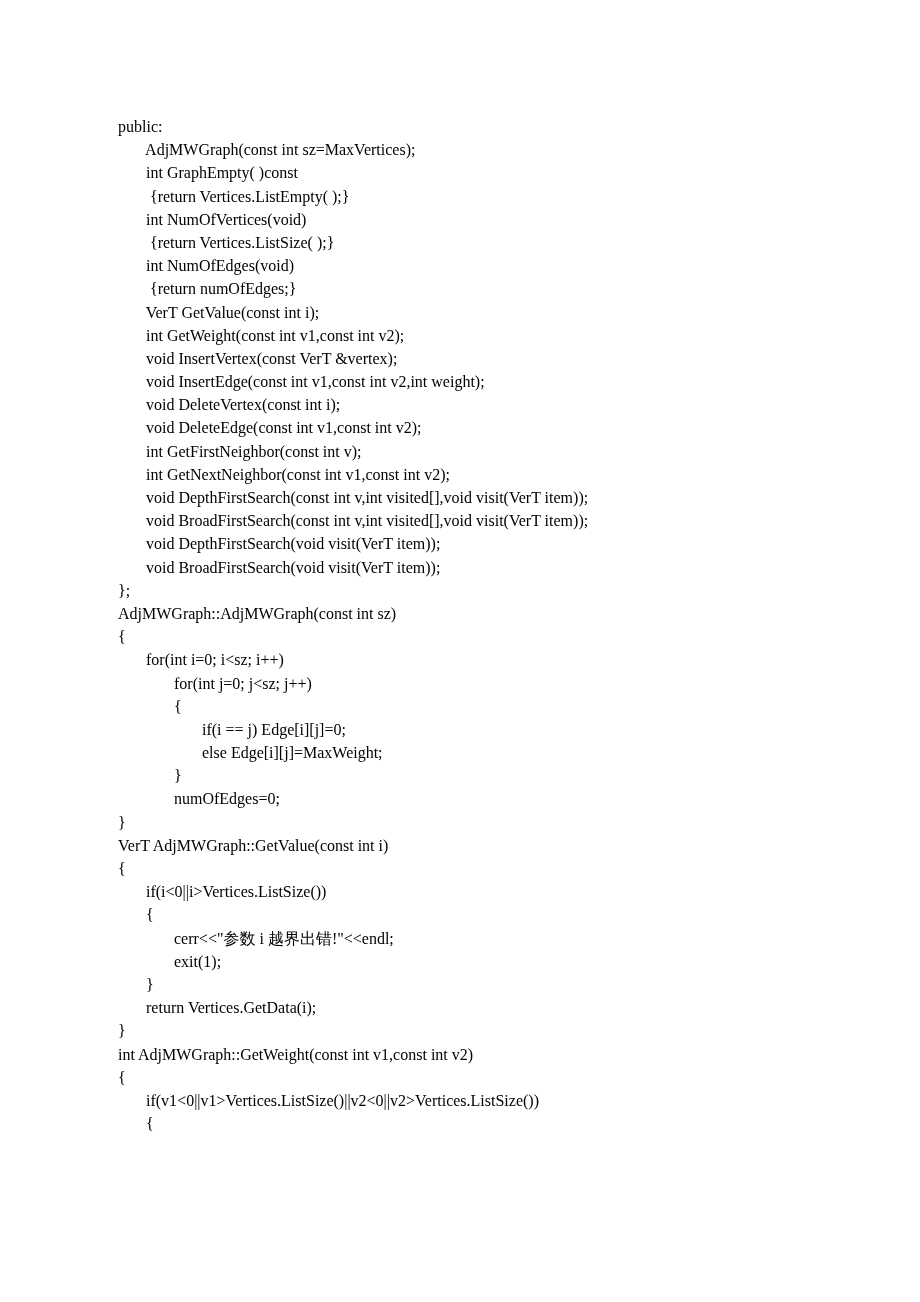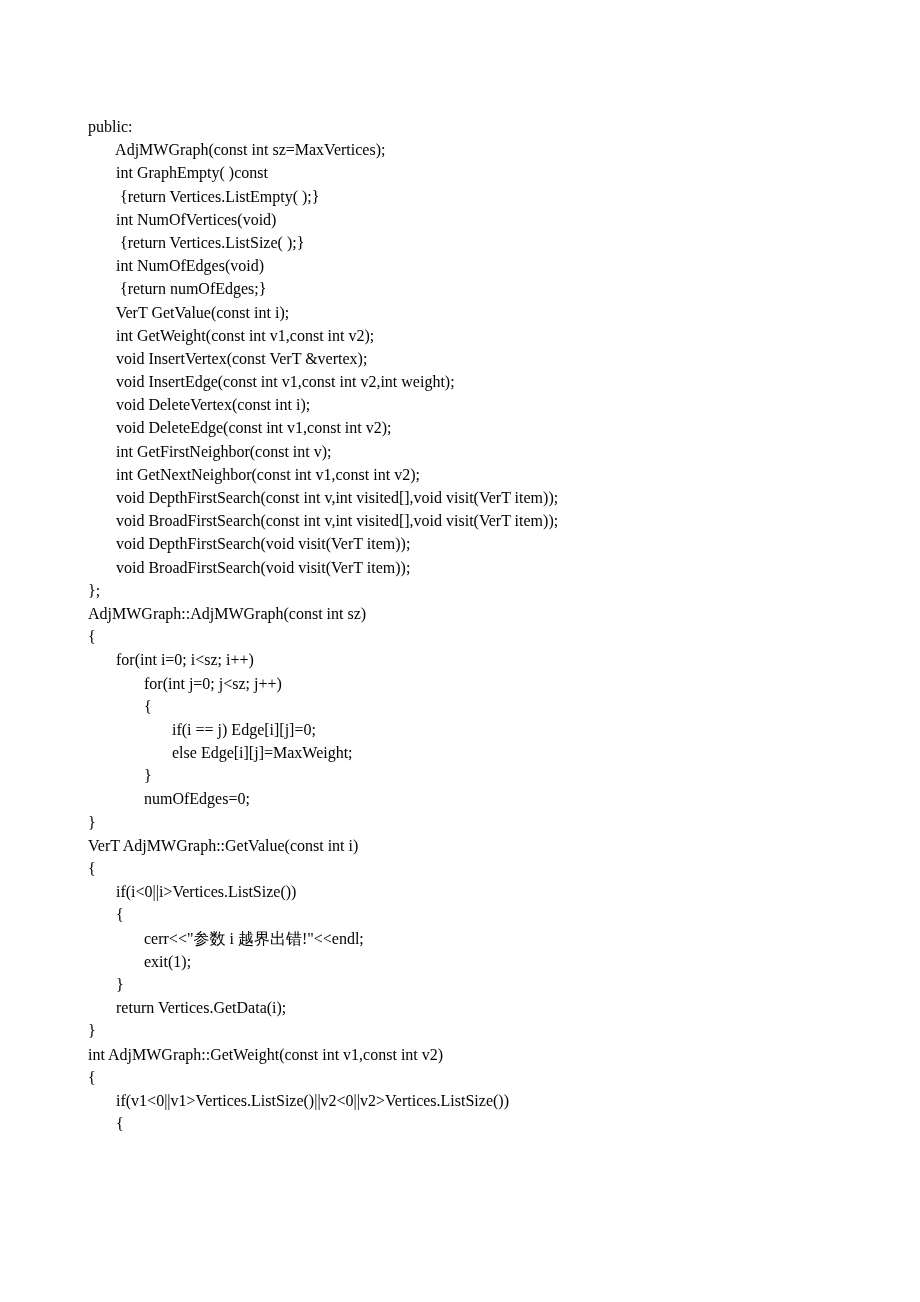--- a/index.html
+++ b/index.html
@@ -7,21 +7,21 @@
     padding: 0;
     background: #ffffff;
     font-family: "Times New Roman", Times, serif;
     font-size: 16px;
     color: #000000;
     line-height: 1.45;
   }
   .page {
     width: 784px;
     min-height: 1302px;
-    padding: 115px 0 0 88px;
+    padding: 115px 0 0 118px;
     box-sizing: border-box;
   }
   .code {
     white-space: pre;
     font-family: "Times New Roman", Times, serif;
   }
 </style>
 </head>
 <body>
 

